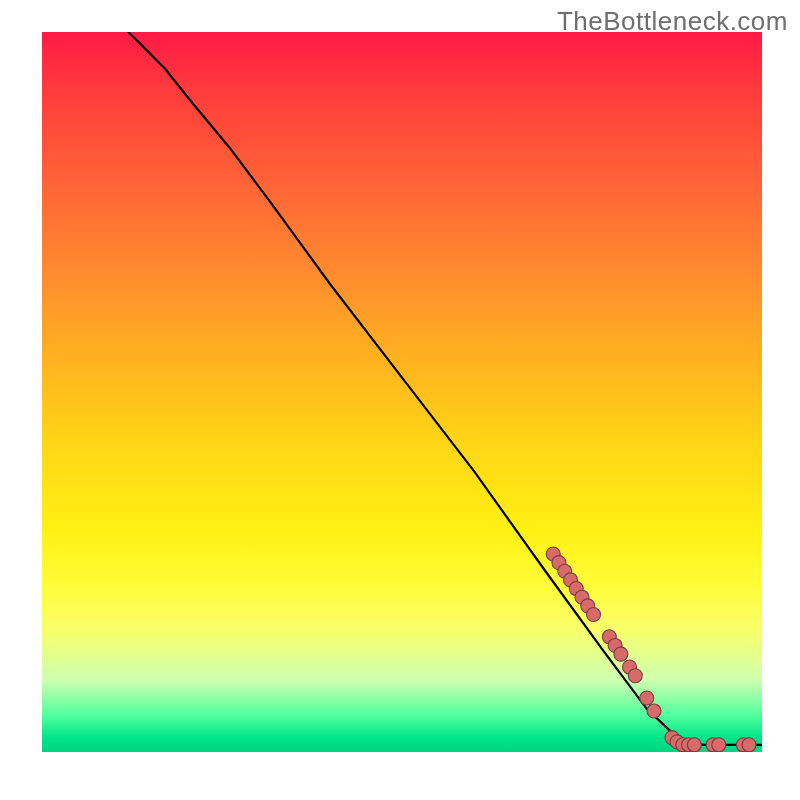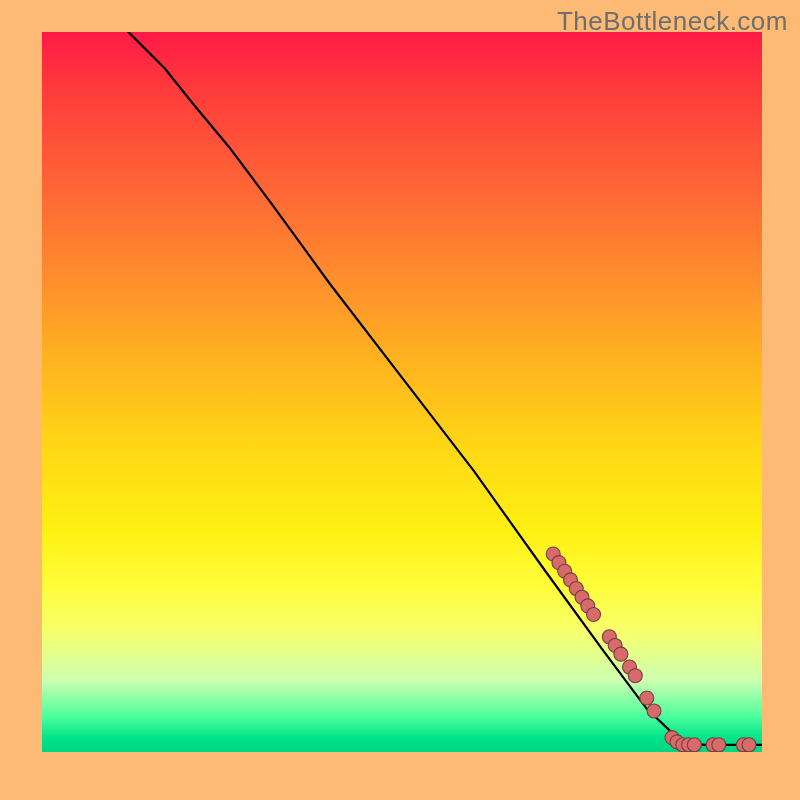--- a/index.html
+++ b/index.html
@@ -7,21 +7,21 @@
     padding: 0;
     width: 800px;
     height: 800px;
     background: #000;
     overflow: hidden;
     font-family: Arial, Helvetica, sans-serif;
   }
   .frame {
     position: absolute;
     inset: 0;
-    background: #fdba74;
+    background: #ffffff;
     text-align: center;
   }
   .watermark {
     position: absolute;
     top: 6px;
     right: 12px;
     color: #6e6e6e;
     font-size: 26px;
     font-weight: 500;
     letter-spacing: 0.5px;

